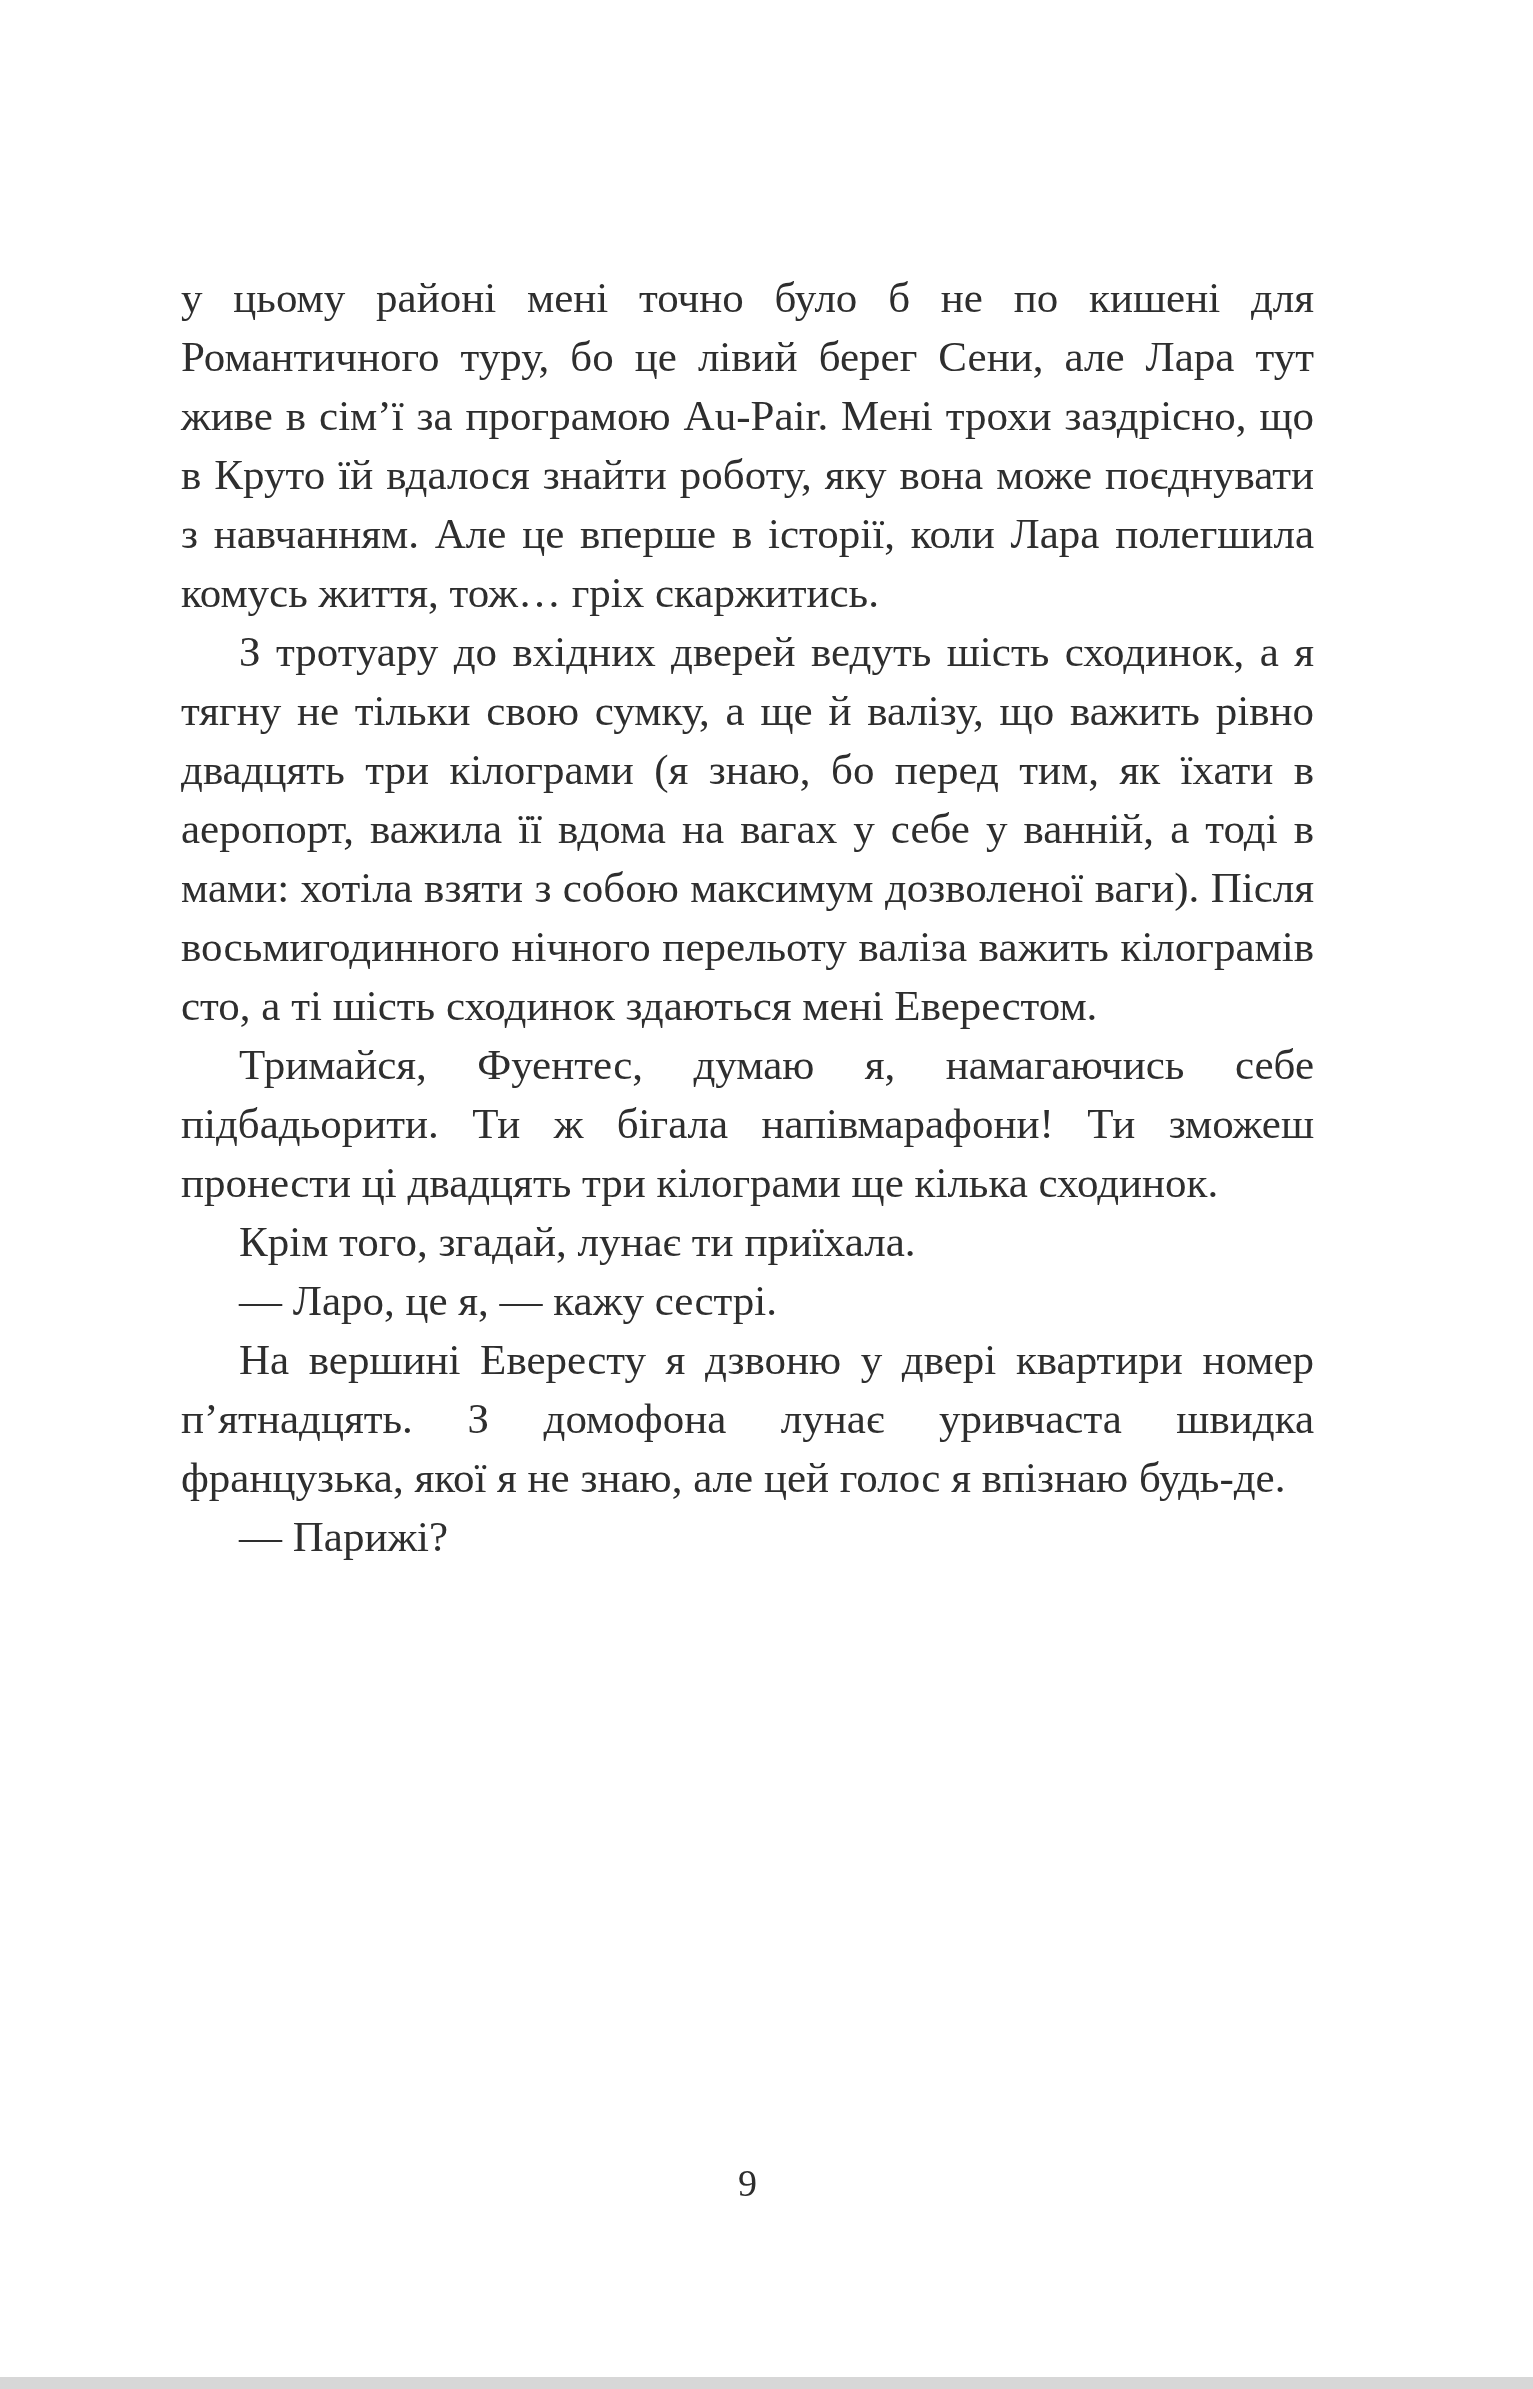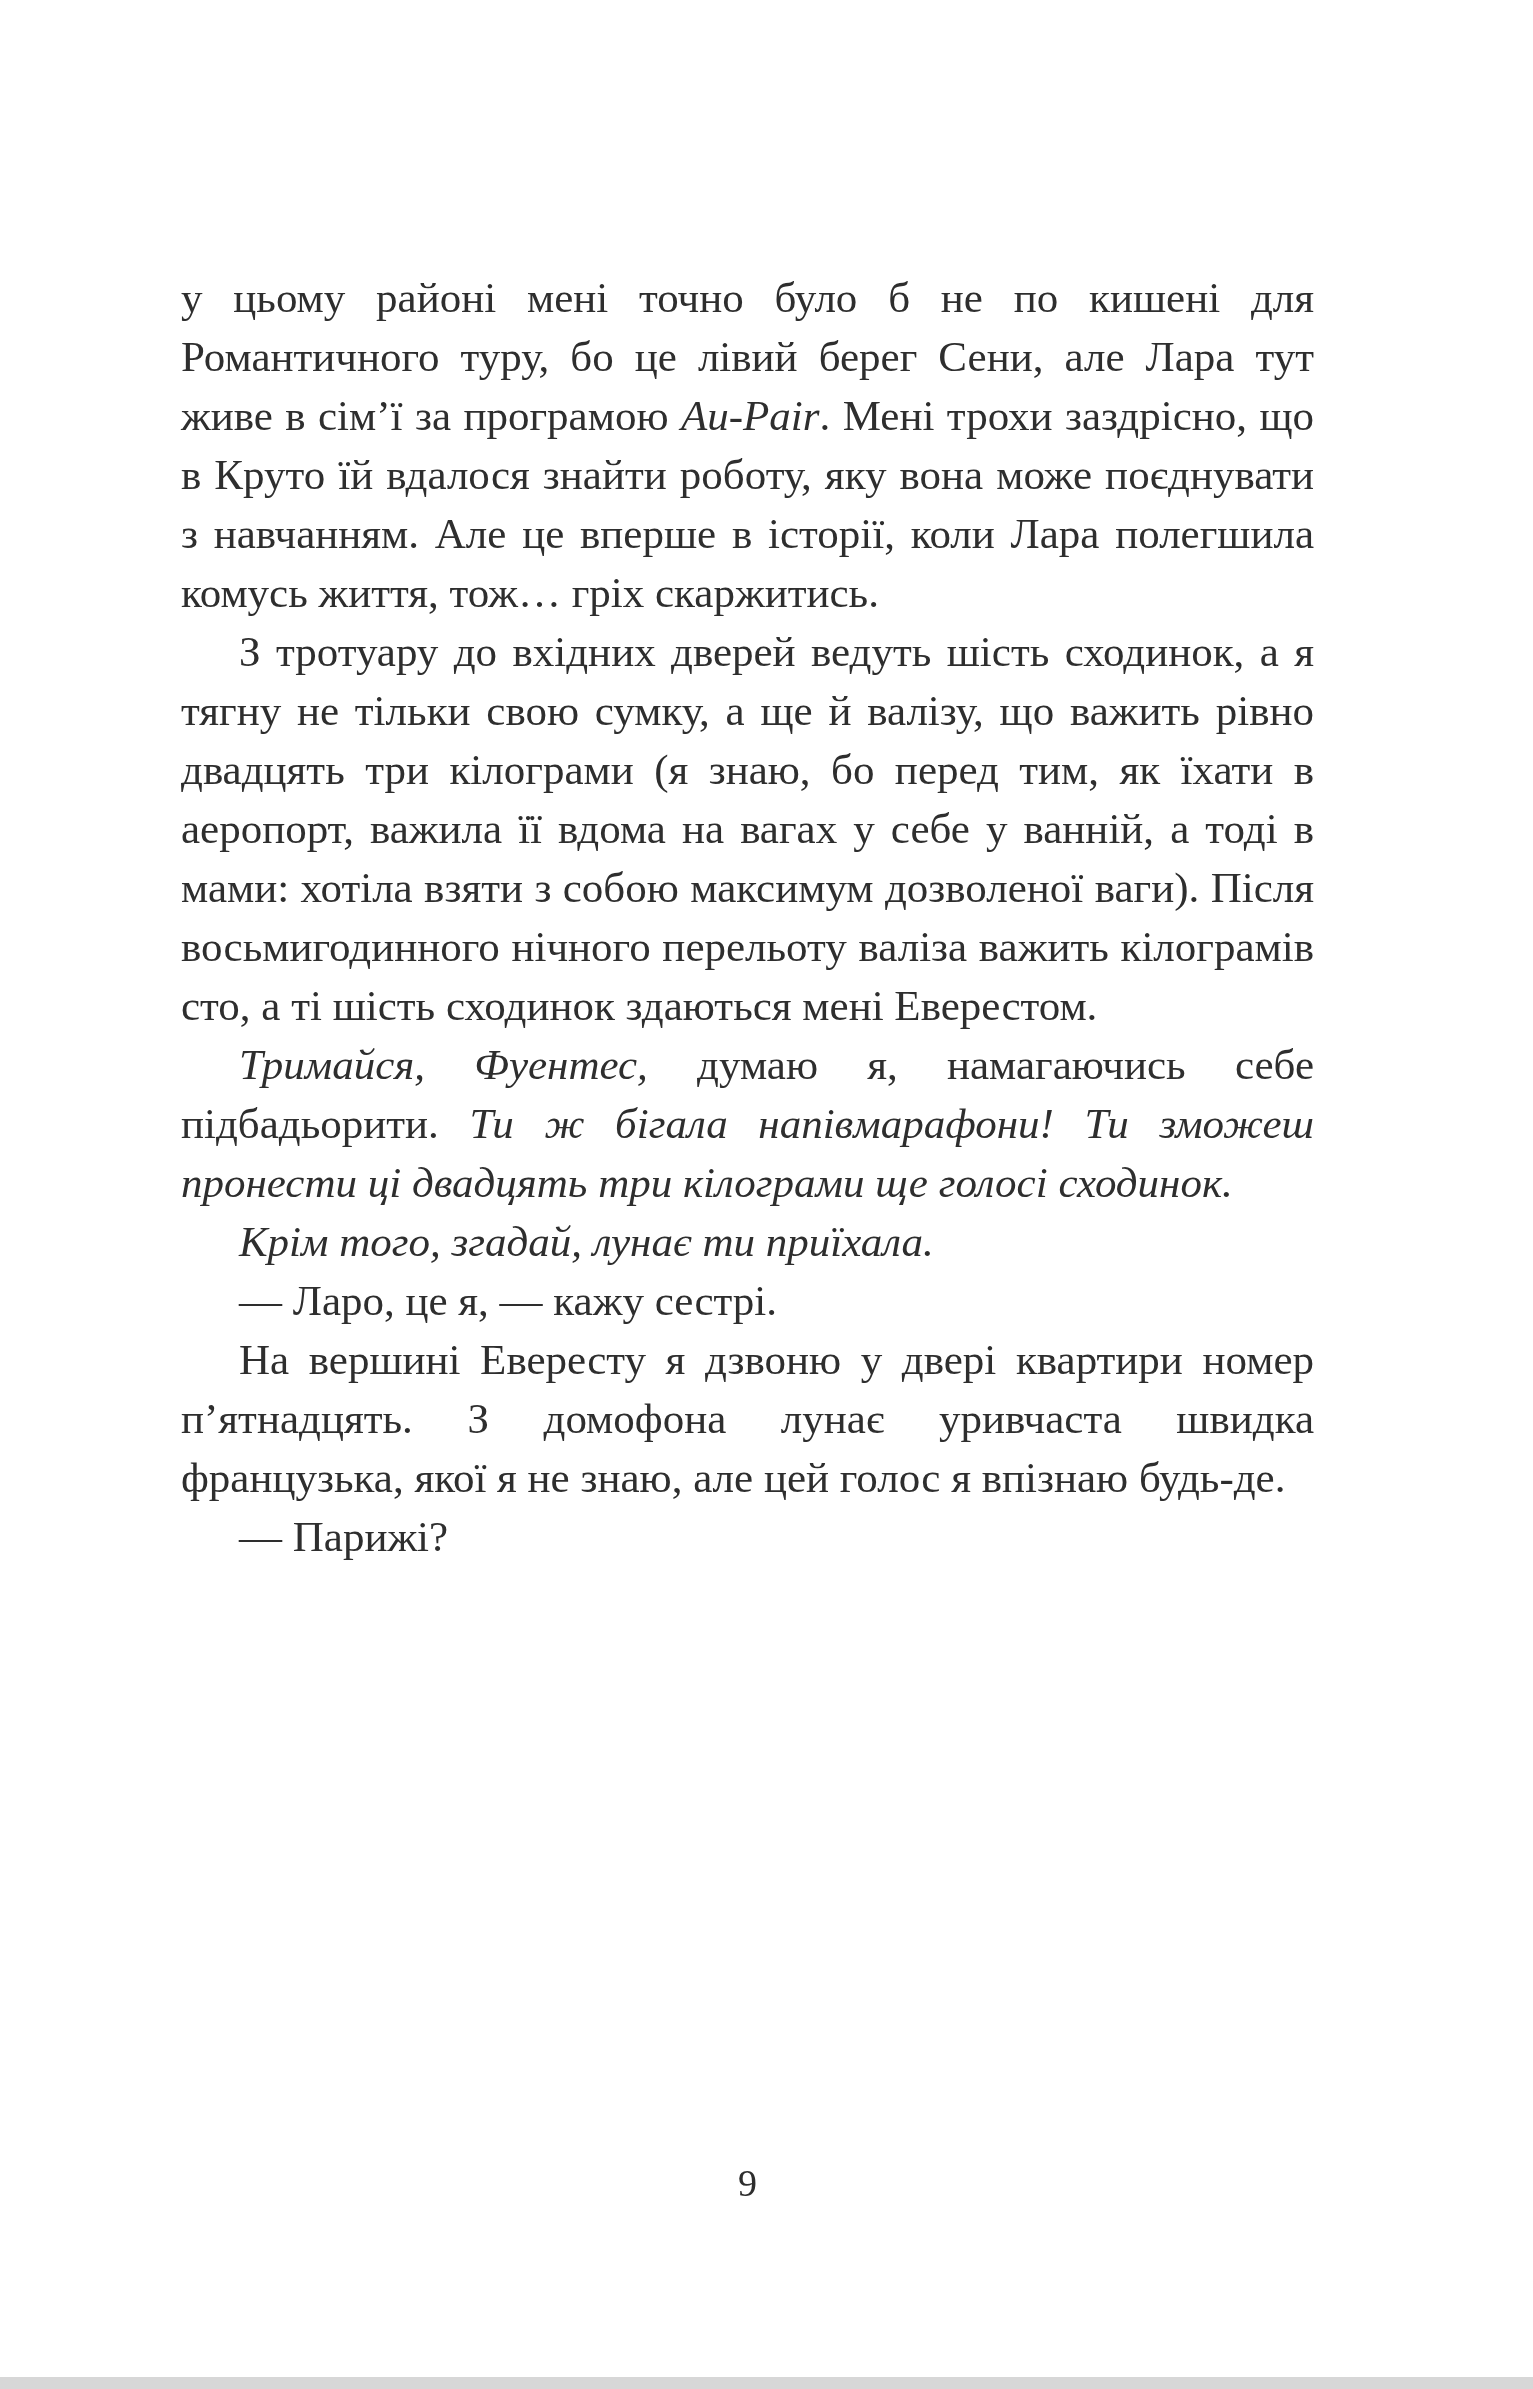--- a/index.html
+++ b/index.html
@@ -27,21 +27,20 @@
     -webkit-hyphens: auto;
   }
   p.para {
     margin: 0;
     padding: 0;
   }
   p.para.indent {
     text-indent: 58px;
   }
   .italic {
-    font-style: italic;
     margin-top: 44px;
   }
   .page-number {
     position: absolute;
     left: 181px;
     top: 2162px;
     width: 1133px;
     text-align: center;
     font-size: 38px;
     line-height: 43px;
@@ -54,21 +53,21 @@
     height: 12px;
     background: var(--bar, #d7d7d7);
   }
 </style>
 </head>
 <body style="--bg: #ffffff; --text: #2e2e2e; --bar: #d7d7d7;">
 
 <div class="text-block" id="text-block">
     <p class="para"><span>у цьому районі мені точно було б не по кишені для Романтичного туру, бо це лівий берег Сени, але Лара тут живе в сім’ї за програмою </span><span class="italic">Au-Pair</span><span>. Мені трохи заздрісно, що в Круто їй вдалося знайти роботу, яку вона може поєднувати з навчанням. Але це вперше в історії, коли Лара полегшила комусь життя, тож… гріх скаржитись.</span></p>
     <p class="para indent"><span>З тротуару до вхідних дверей ведуть шість сходинок, а я тягну не тільки свою сумку, а ще й валізу, що важить рівно двадцять три кілограми (я знаю, бо перед тим, як їхати в аеропорт, важила її вдома на вагах у себе у ванній, а тоді в мами: хотіла взяти з собою максимум дозволеної ваги). Після восьмигодинного нічного перельоту валіза важить кілограмів сто, а ті шість сходинок здаються мені Еверестом.</span></p>
-    <p class="para indent"><span class="italic">Тримайся, Фуентес, </span><span>думаю я, намагаючись себе підбадьорити. </span><span class="italic">Ти ж бігала напівмарафони! Ти зможеш пронести ці двадцять три кілограми ще голосі сходинок.</span></p>
+    <p class="para indent"><span class="italic">Тримайся, Фуентес, </span><span>думаю я, намагаючись себе підбадьорити. </span><span class="italic">Ти ж бігала напівмарафони! Ти зможеш пронести ці двадцять три кілограми ще кілька сходинок.</span></p>
     <p class="para indent"><span class="italic">Крім того, згадай, лунає ти приїхала.</span></p>
     <p class="para indent"><span>— Ларо, це я, — кажу сестрі.</span></p>
     <p class="para indent"><span>На вершині Евересту я дзвоню у двері квартири номер п’ятнадцять. З домофона лунає уривчаста швидка французька, якої я не знаю, але цей голос я впізнаю будь-де.</span></p>
     <p class="para indent"><span>— Парижі?</span></p>
   </div>
 
 <div class="page-number">9</div>
 
 <div class="bottom-bar"></div>
 

